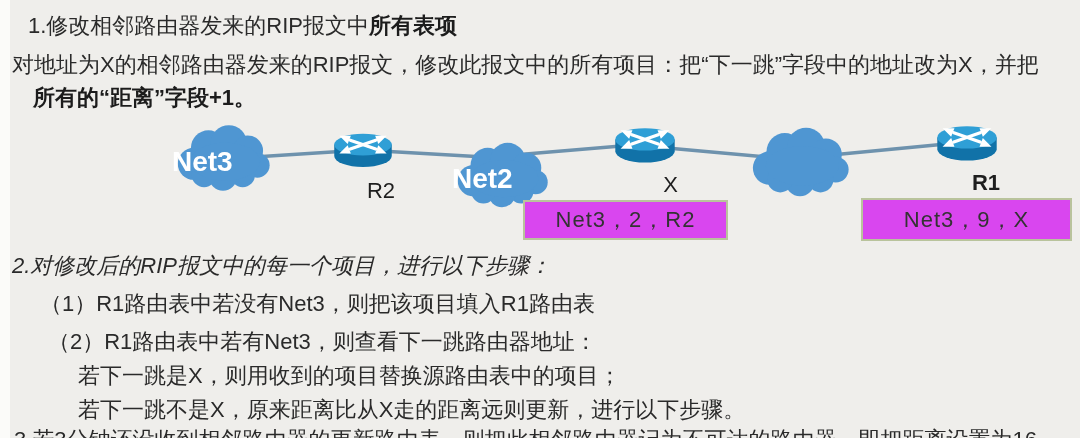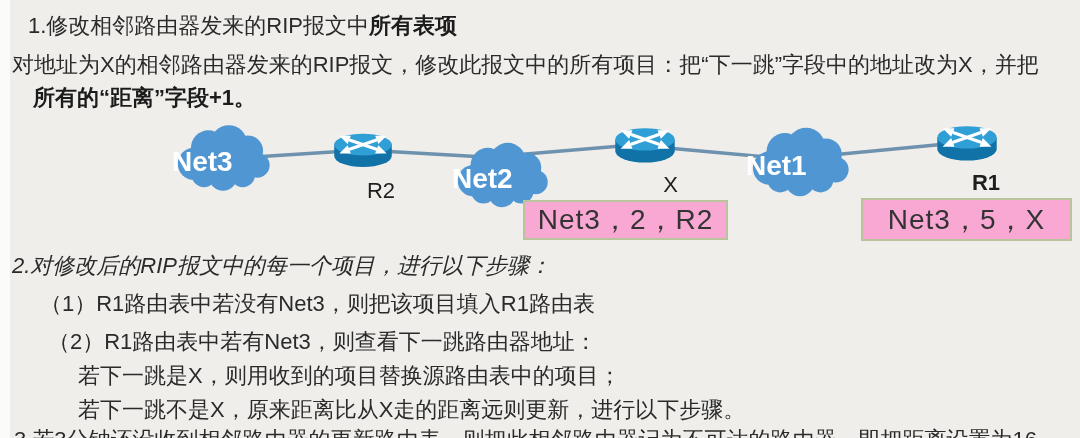--- a/index.html
+++ b/index.html
@@ -31,24 +31,24 @@
     text-align:left;color:#ffffff;font-weight:bold;font-size:28px;
   }
   .router{position:absolute;}
   .router svg{display:block;width:100%;height:100%;}
   .router-label{
     position:absolute;text-align:right;
     font-size:22px;color:#1e1e1e;
   }
   .route-box{
     position:absolute;
-    background:#f9a8d4;
+    background:#d946ef;
     border:2px solid #b9c39c;
     display:flex;align-items:center;justify-content:center;
-    font-size:28px;color:#333333;letter-spacing:1px;
+    font-size:22px;color:#333333;letter-spacing:1px;
     box-sizing:border-box;
   }
 </style>
 </head>
 <body>
 
 <div class="slide">
   <div class="left-strip"></div>
 
   <div class="txt" style="left:28px;top:12px;">
@@ -108,21 +108,20 @@
           <circle cx="50" cy="36" r="24"></circle>
         <circle cx="78" cy="30" r="25"></circle>
           <circle cx="104" cy="40" r="21"></circle>
         <circle cx="117" cy="60" r="17"></circle>
           <circle cx="97" cy="73" r="17"></circle>
         <circle cx="70" cy="76" r="19"></circle>
           <circle cx="44" cy="73" r="17"></circle>
         <ellipse cx="73" cy="55" rx="48" ry="26"></ellipse>
       </g>
     </svg>
-    <div class="cloud-label">Net1</div>
   </div>
 
   <div class="router" style="left:331px;top:128px;width:64px;height:46px;">
     <svg viewBox="0 0 100 72" xmlns="http://www.w3.org/2000/svg">
       <path d="M5,26 v18 a45,17 0 0 0 90,0 V26" fill="#1172a8"></path>
       <ellipse cx="50" cy="26" rx="45" ry="17" fill="#2f9fd6"></ellipse>
       <g stroke="#ffffff" stroke-width="5" stroke-linecap="round">
         <line x1="30" y1="19" x2="70" y2="33"></line>
           <line x1="70" y1="19" x2="30" y2="33"></line>
       </g>
@@ -166,21 +165,21 @@
         <polygon points="13,12 31,12 26,25"></polygon>
           <polygon points="87,40 69,40 74,27"></polygon>
         <polygon points="87,12 69,12 74,25"></polygon>
           <polygon points="13,40 31,40 26,27"></polygon>
       </g>
     </svg>
   </div>
   <div class="router-label" style="left:934px;top:170px;width:66px;font-weight:bold;">R1</div>
 
   <div class="route-box" style="left:523px;top:200px;width:205px;height:40px;">Net3，2，R2</div>
-  <div class="route-box" style="left:861px;top:198px;width:211px;height:43px;">Net3，5，X</div>
+  <div class="route-box" style="left:861px;top:198px;width:211px;height:43px;">Net3，9，X</div>
 
   <div class="txt" style="left:12px;top:252px;font-style:italic;">2.对修改后的RIP报文中的每一个项目，进行以下步骤：</div>
   <div class="txt" style="left:40px;top:290px;">（1）R1路由表中若没有Net3，则把该项目填入R1路由表</div>
   <div class="txt" style="left:48px;top:328px;">（2）R1路由表中若有Net3，则查看下一跳路由器地址：</div>
   <div class="txt" style="left:78px;top:362px;">若下一跳是X，则用收到的项目替换源路由表中的项目；</div>
   <div class="txt" style="left:78px;top:396px;">若下一跳不是X，原来距离比从X走的距离远则更新，进行以下步骤。</div>
   <div class="txt" style="left:14px;top:426px;">3.若3分钟还没收到相邻路由器的更新路由表，则把此相邻路由器记为不可达的路由器，即把距离设置为16。</div>
 </div>
 
 </body></html>

